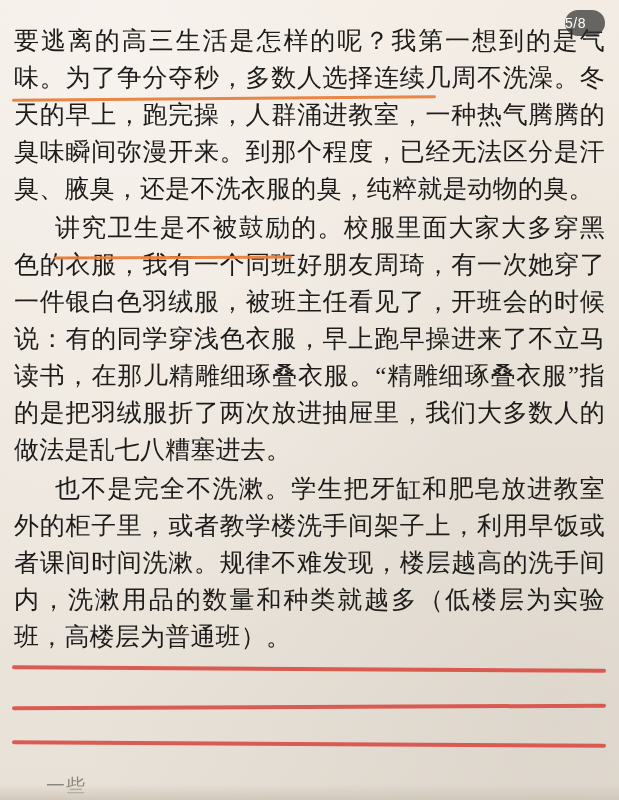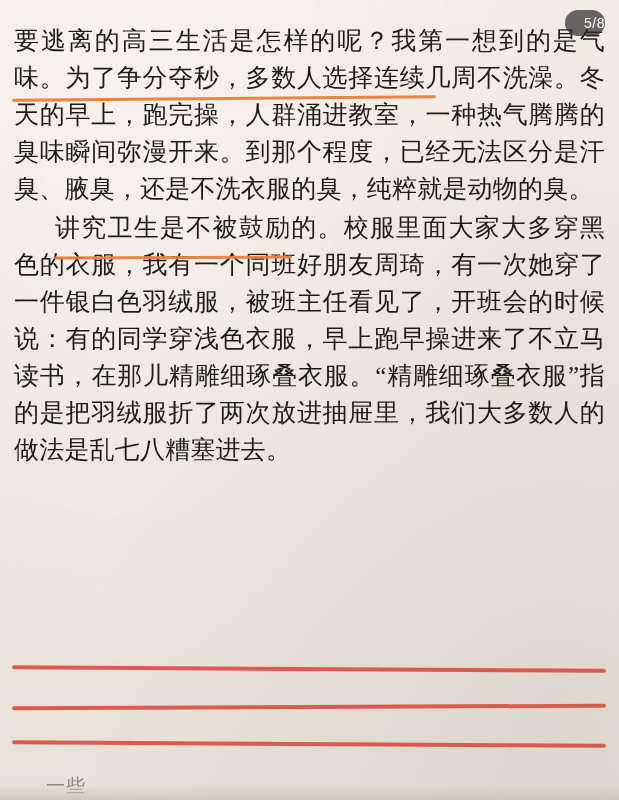--- a/index.html
+++ b/index.html
@@ -33,21 +33,21 @@
     top: 10px;
     right: 14px;
     width: 40px;
     height: 26px;
     border-radius: 13px;
     background: rgba(48,48,48,0.72);
     color: #ffffff;
     font-family: "Liberation Sans", sans-serif;
     font-size: 14px;
     line-height: 26px;
-    text-align: right;
+    text-align: left;
     letter-spacing: 0.5px;
   }
   #text-body {
     position: absolute;
     left: 0;
     top: 0;
     width: 619px;
     padding: 22px 14px 0 14px;
     box-sizing: border-box;
   }
@@ -102,20 +102,21 @@
 </head>
 <body>
 
 <div id="page">
 
   <div id="paper-texture"></div>
 
   <div id="text-body">
     <p class="para">要逃离的高三生活是怎样的呢？我第一想到的是气味。为了争分夺秒，多数人选择连续几周不洗澡。冬天的早上，跑完操，人群涌进教室，一种热气腾腾的臭味瞬间弥漫开来。到那个程度，已经无法区分是汗臭、腋臭，还是不洗衣服的臭，纯粹就是动物的臭。</p>
     <p class="para indent">讲究卫生是不被鼓励的。校服里面大家大多穿黑色的衣服，我有一个同班好朋友周琦，有一次她穿了一件银白色羽绒服，被班主任看见了，开班会的时候说：有的同学穿浅色衣服，早上跑早操进来了不立马读书，在那儿精雕细琢叠衣服。“精雕细琢叠衣服”指的是把羽绒服折了两次放进抽屉里，我们大多数人的做法是乱七八糟塞进去。</p>
+    <p class="para indent">也不是完全不洗漱。学生把牙缸和肥皂放进教室外的柜子里，或者教学楼洗手间架子上，利用早饭或者课间时间洗漱。规律不难发现，楼层越高的洗手间内，洗漱用品的数量和种类就越多（低楼层为实验班，高楼层为普通班）。</p>
   </div>
 
   <div class="annot underline u-orange skew-a" style="left:12px; top:97px; width:424px;"></div>
   <div class="annot underline u-orange skew-c" style="left:54px; top:256px; width:238px;"></div>
 
   <div class="annot underline u-red u-thick skew-b" style="left:12px; top:667px; width:594px;"></div>
   <div class="annot underline u-red u-thick skew-c" style="left:12px; top:705px; width:594px;"></div>
   <div class="annot underline u-red u-thick skew-b" style="left:12px; top:742px; width:594px;"></div>
 
   <div id="page-counter">5/8</div>

